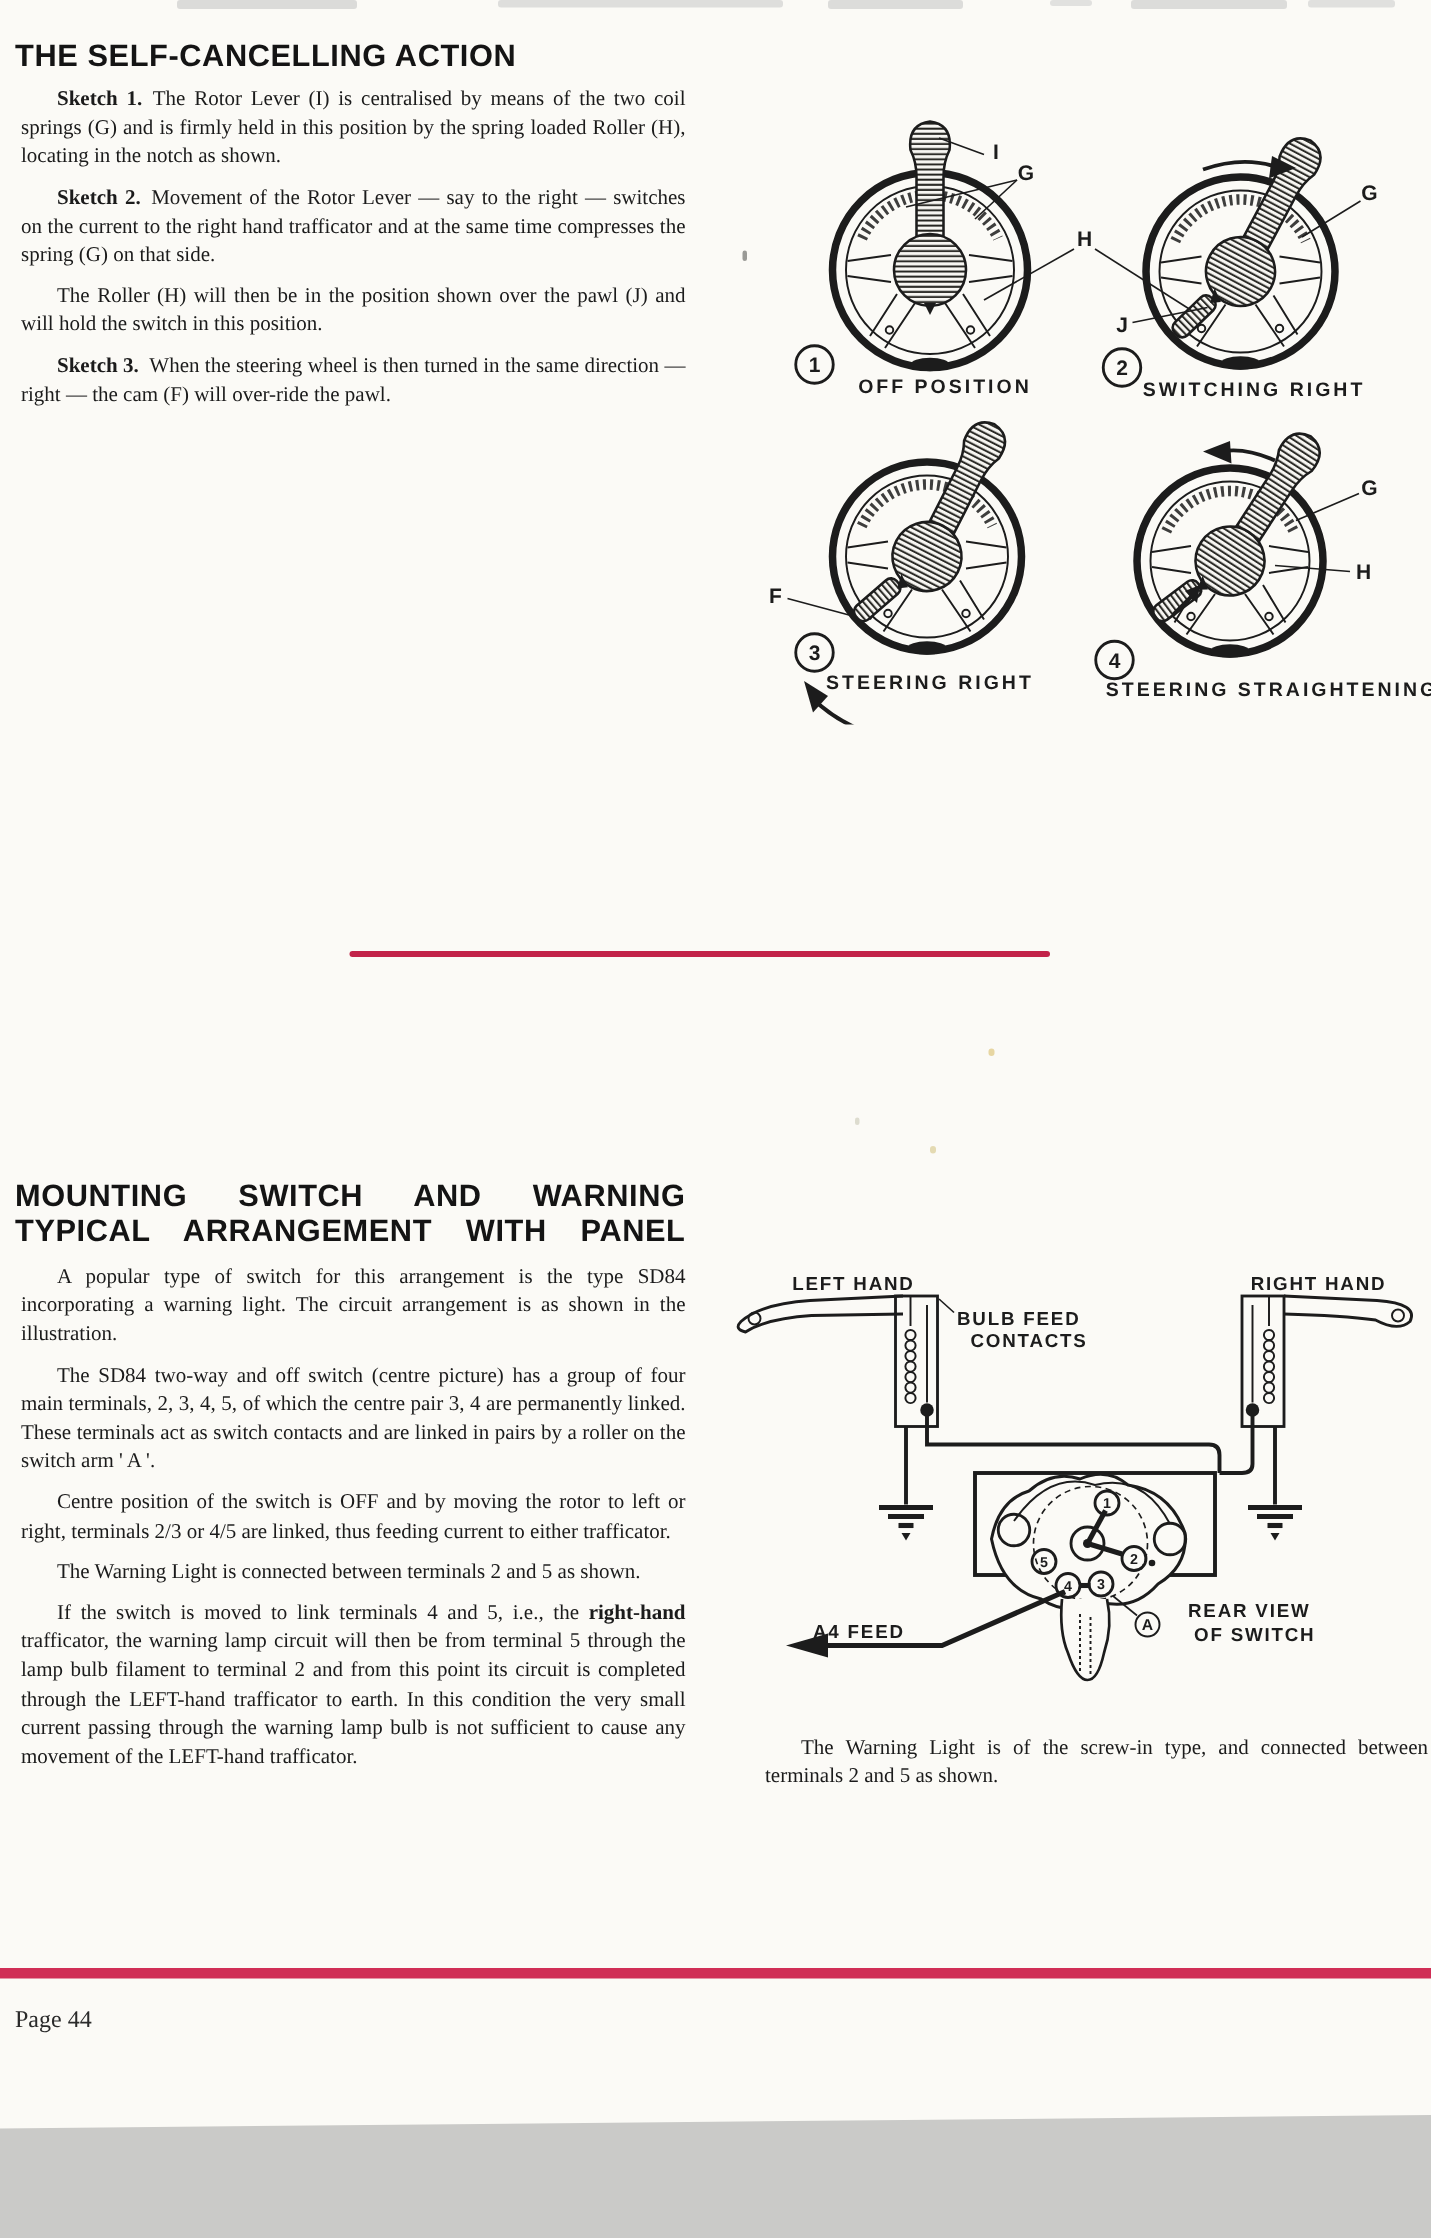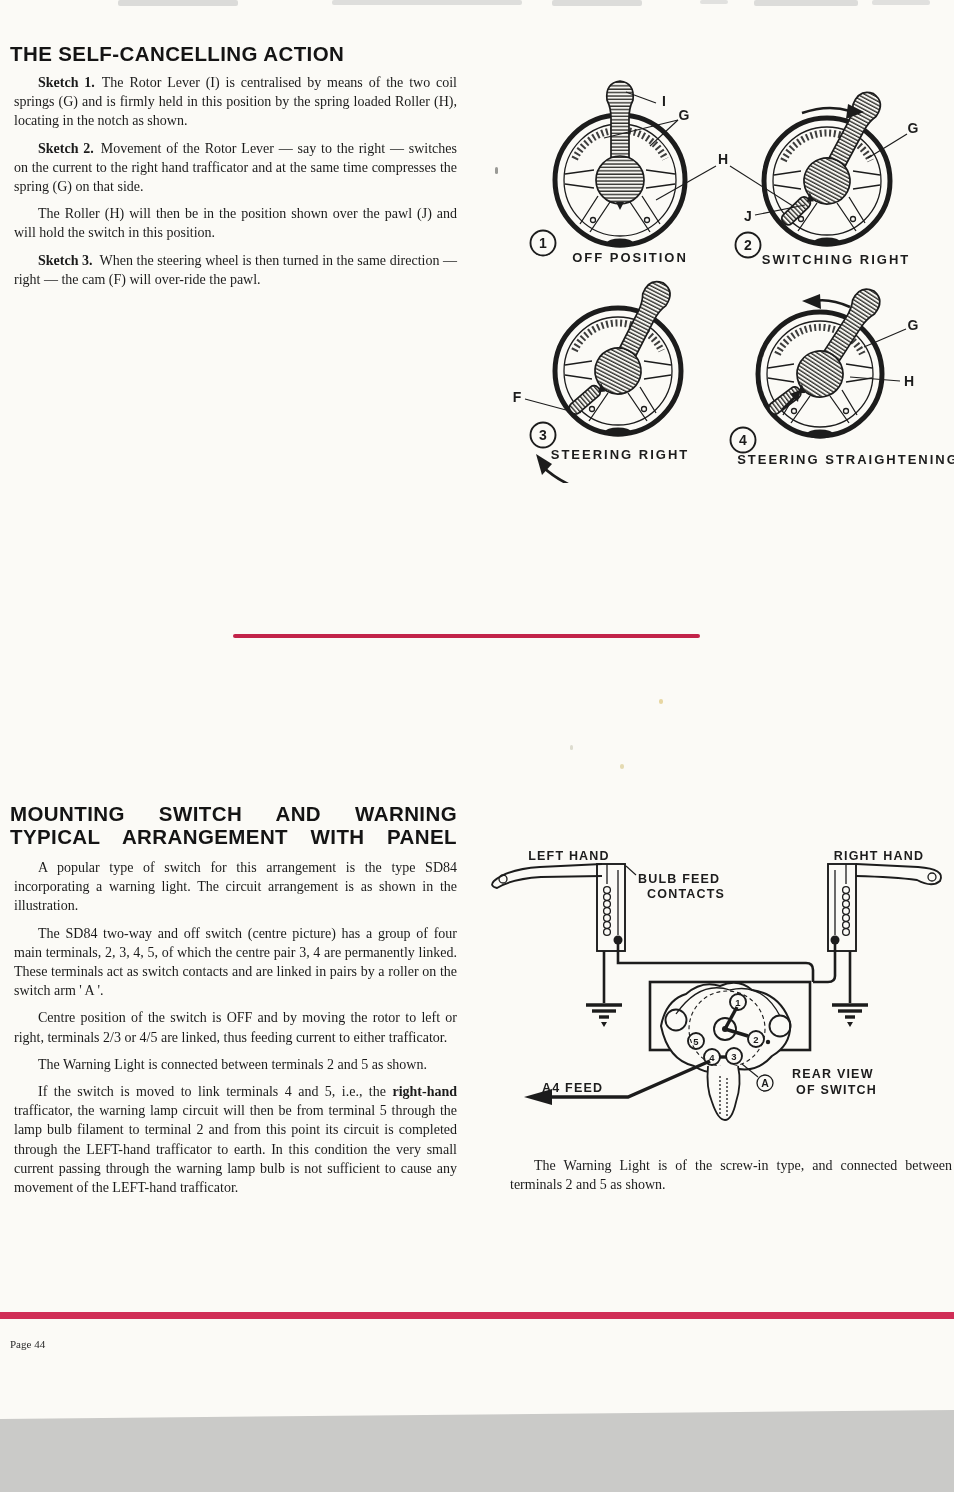--- a/index.html
+++ b/index.html
@@ -1,29 +1,29 @@
 <!DOCTYPE html>
 <html><head>
 <meta charset="utf-8">
 <style>
   html,body{margin:0;padding:0;}
   body{width:954px;height:1492px;position:relative;background:#fbfaf6;overflow:hidden;
        font-family:"Liberation Serif",serif;color:#1c1c1c;}
   .abs{position:absolute;}
   .shead{font-family:"Liberation Sans",sans-serif;font-weight:700;font-size:20.5px;
-         line-height:23px;letter-spacing:.4px;color:#141414;margin:16px 0 8px 0;}
+         line-height:23px;letter-spacing:.4px;color:#141414;margin:0 0 8px 0;}
   .jline{text-align:justify;text-align-last:justify;}
   p.bodyp{font-size:14px;line-height:19.2px;text-align:justify;text-indent:24px;
           margin:0 0 8px 4px;color:#1b1b1b;}
   .lead{font-weight:700;margin-right:7px;}
   .b{font-weight:700;}
   .redline{background:#c22349;border-radius:2px;}
   .redbar{background:#d02e56;}
   .grayfoot{background:#cacac8;clip-path:polygon(0 9px,100% 0,100% 100%,0 100%);}
-  .pagenum{font-size:11px;color:#2a2a2a;}
+  .pagenum{font-size:16px;color:#2a2a2a;}
   .spk{position:absolute;border-radius:2px;}
   svg{display:block;}
   .rim{fill:none;stroke:#1c1c1c;stroke-width:5;}
   .thin{fill:none;stroke:#1c1c1c;stroke-width:1.3;}
   .thin2{fill:none;stroke:#1c1c1c;stroke-width:1.9;}
   .spring{fill:none;stroke:#1c1c1c;stroke-width:7;stroke-dasharray:2 2.7;opacity:.85;}
   .hrod{fill:url(#hy);stroke:#1c1c1c;stroke-width:1.7;}
   .wire{fill:none;stroke:#1c1c1c;stroke-width:2.6;}
   .wireT{fill:none;stroke:#1c1c1c;stroke-width:3.4;}
   .lline{fill:none;stroke:#1c1c1c;stroke-width:1.1;}

